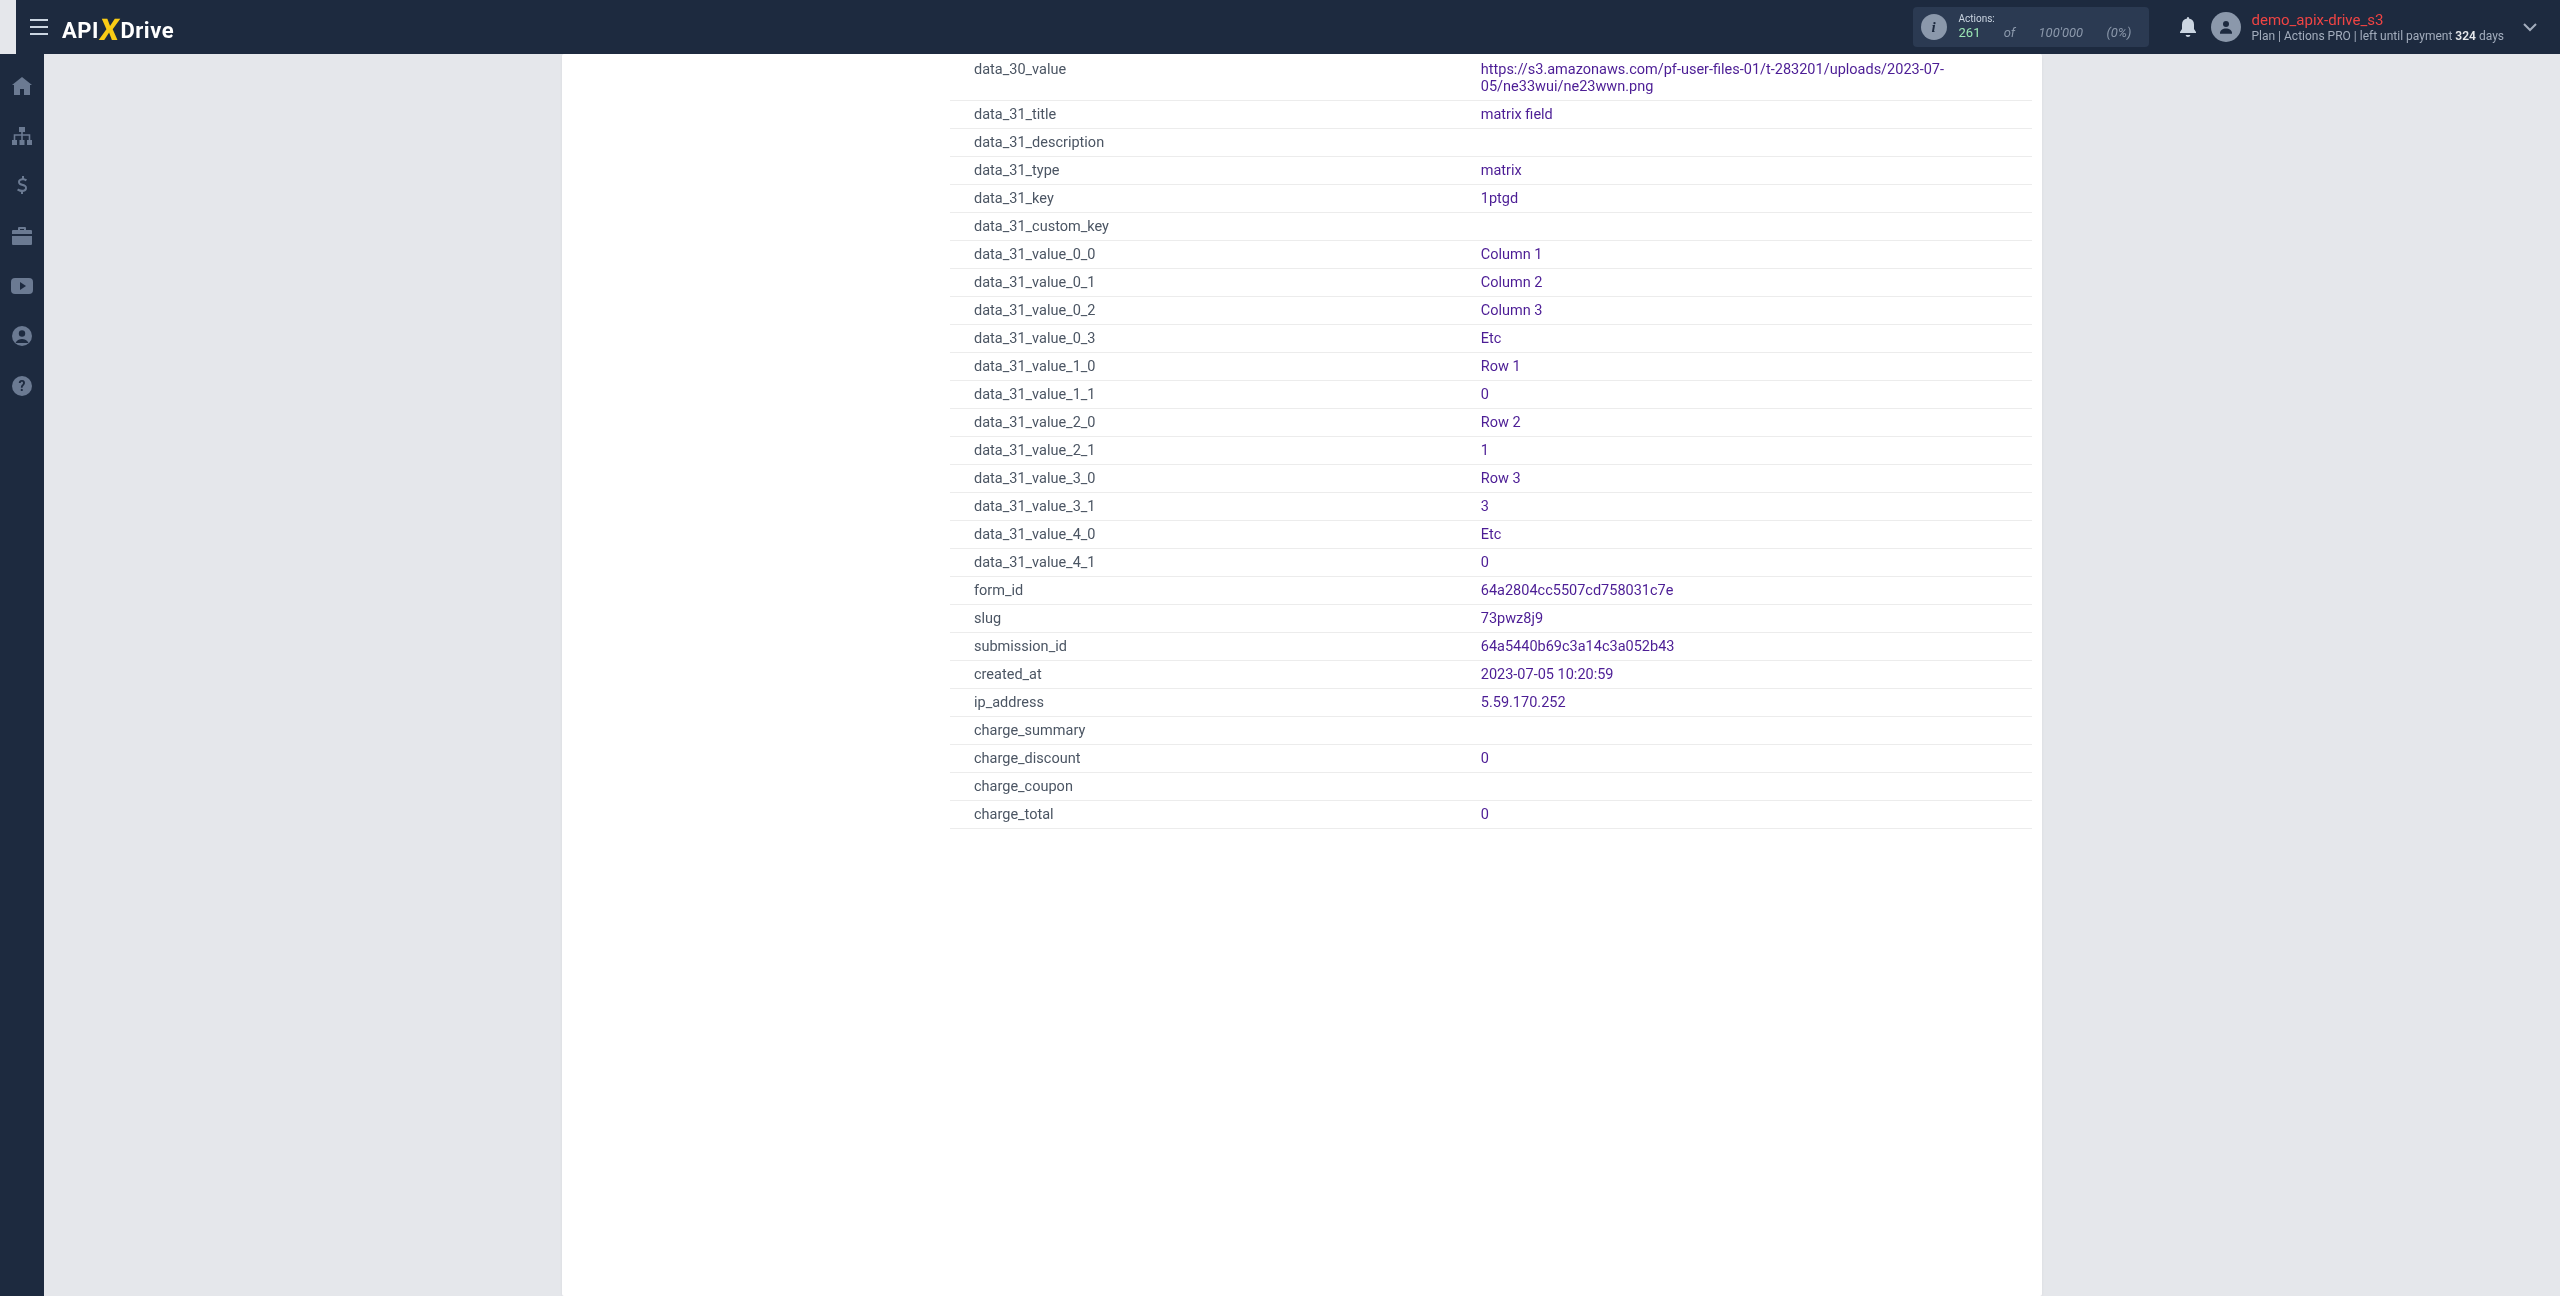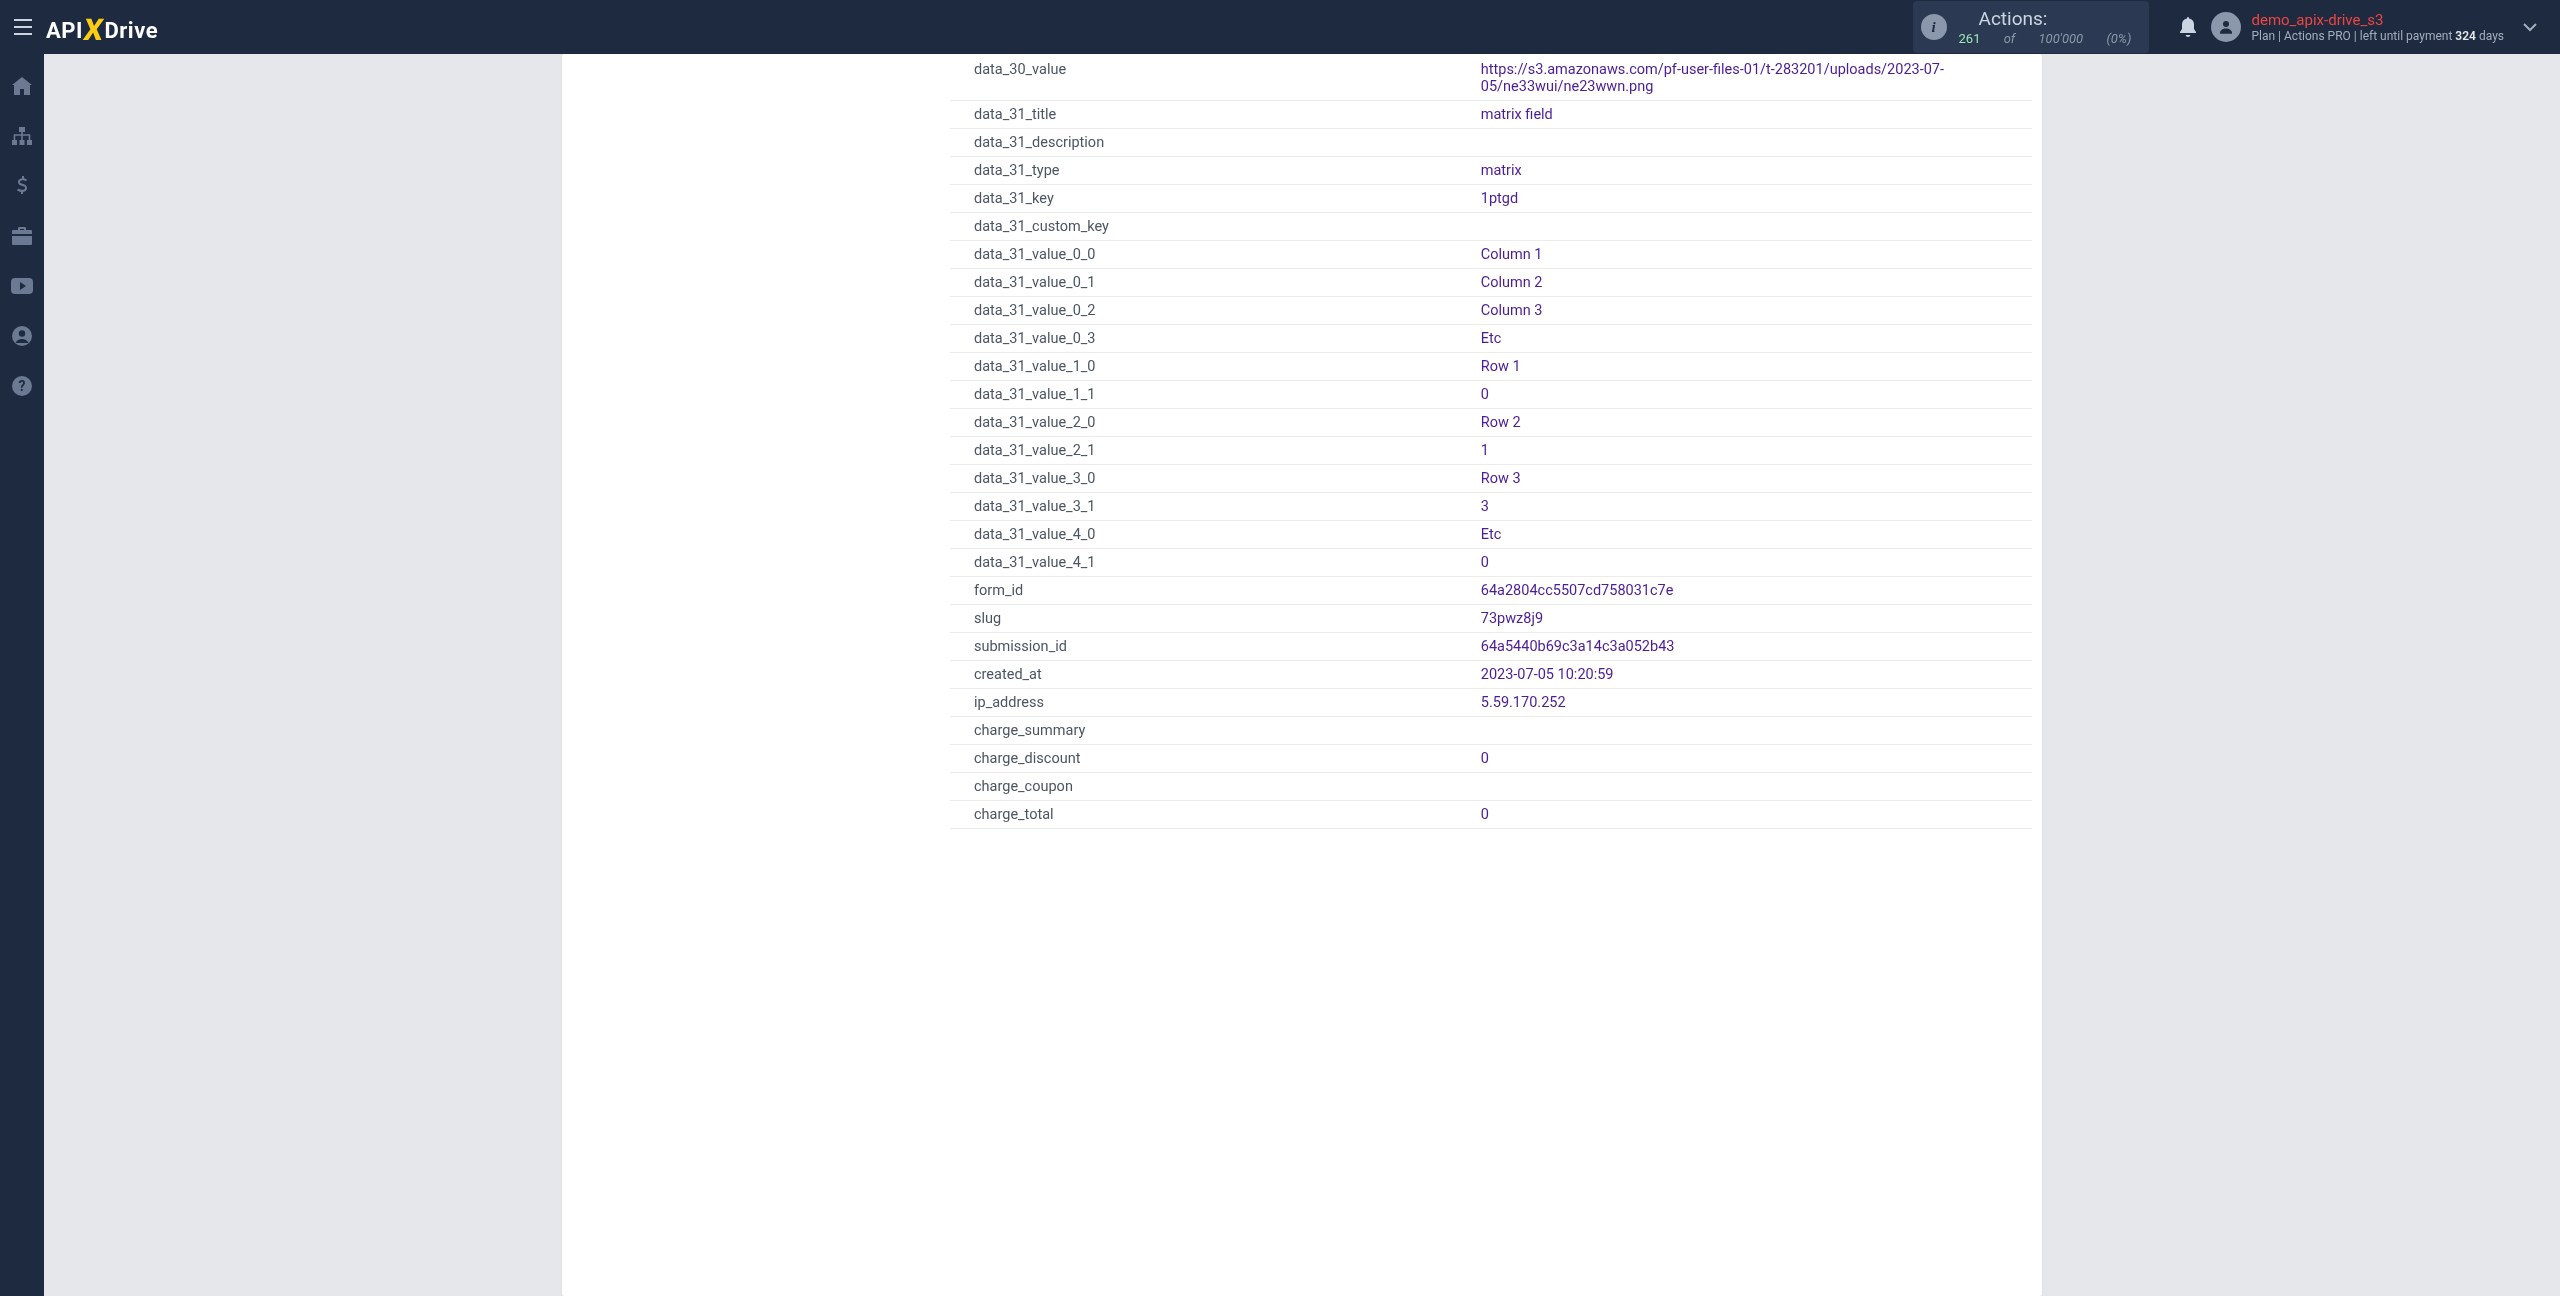--- a/index.html
+++ b/index.html
@@ -7,21 +7,21 @@
   body {
     font-family: -apple-system, BlinkMacSystemFont, "Segoe UI", Roboto, "Helvetica Neue", Arial, sans-serif;
     background: #e5e7eb;
     color: #374151;
     font-size: 14px;
     overflow: hidden;
   }
 
   
   .topbar {
-    position: fixed; top: 0; left: 0; right: 0;
+    position: fixed; top: 0; left: 16px; right: 0;
     height: 54px;
     background: #1d2a3f;
     display: flex;
     align-items: center;
     padding: 0 18px 0 8px;
     color: #e5e7eb;
     z-index: 30;
   }
   .hamburger {
     width: 30px; height: 30px;
@@ -63,21 +63,21 @@
     width: 26px; height: 26px; border-radius: 50%;
     background: #8b98ab;
     display: flex; align-items: center; justify-content: center;
     color: #1d2a3f;
     font-weight: 800;
     font-family: Georgia, serif;
     font-style: italic;
     font-size: 15px;
   }
   .actions-pill .txt { line-height: 1.25; }
-  .actions-pill .line1 { font-size: 19px; color: #cbd5e1; margin-left: 20px; }
+  .actions-pill .line1 { font-size: 10px; color: #cbd5e1; }
   .actions-pill .line2 { font-size: 13px; }
   .actions-pill .cnt { color: #9ae6b4; }
   .actions-pill .muted { color: #8b98ab; font-style: italic; margin-left: 20px; }
   .topbar-icon {
     width: 34px; height: 34px;
     display: flex; align-items: center; justify-content: center;
     color: #cbd5e1;
     cursor: pointer;
   }
   .avatar-circle {

